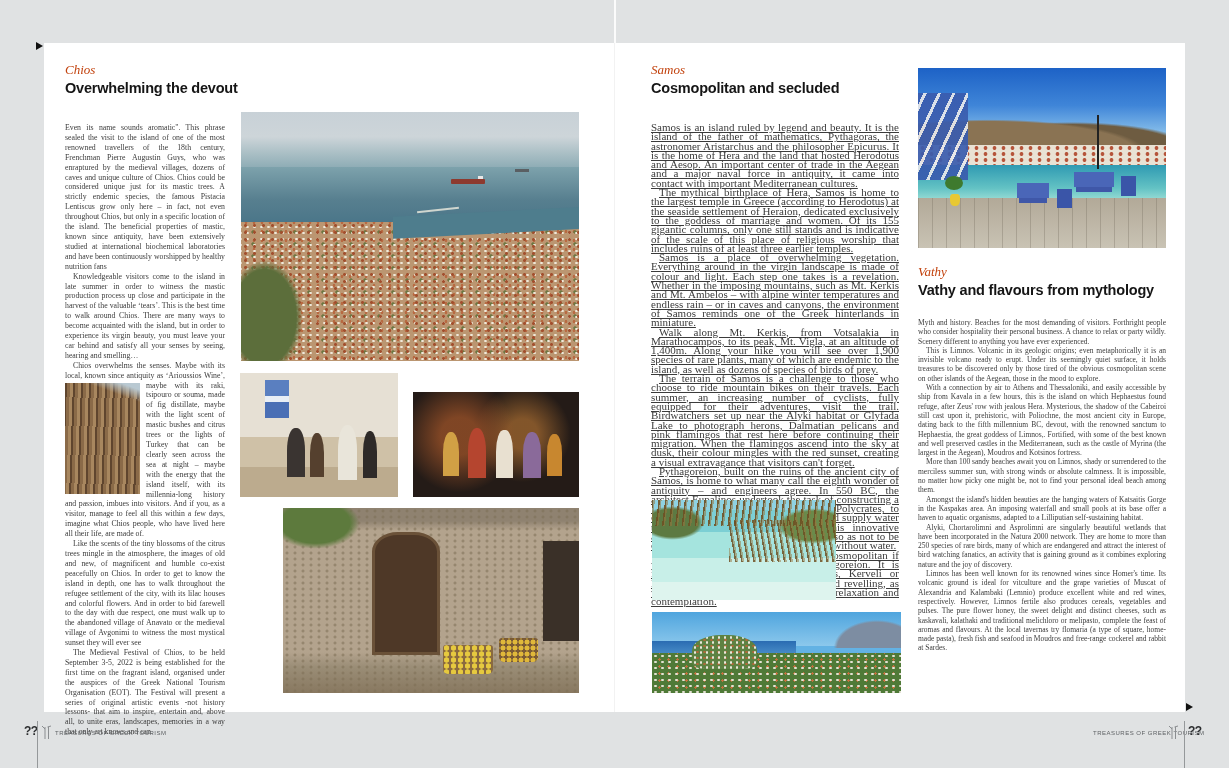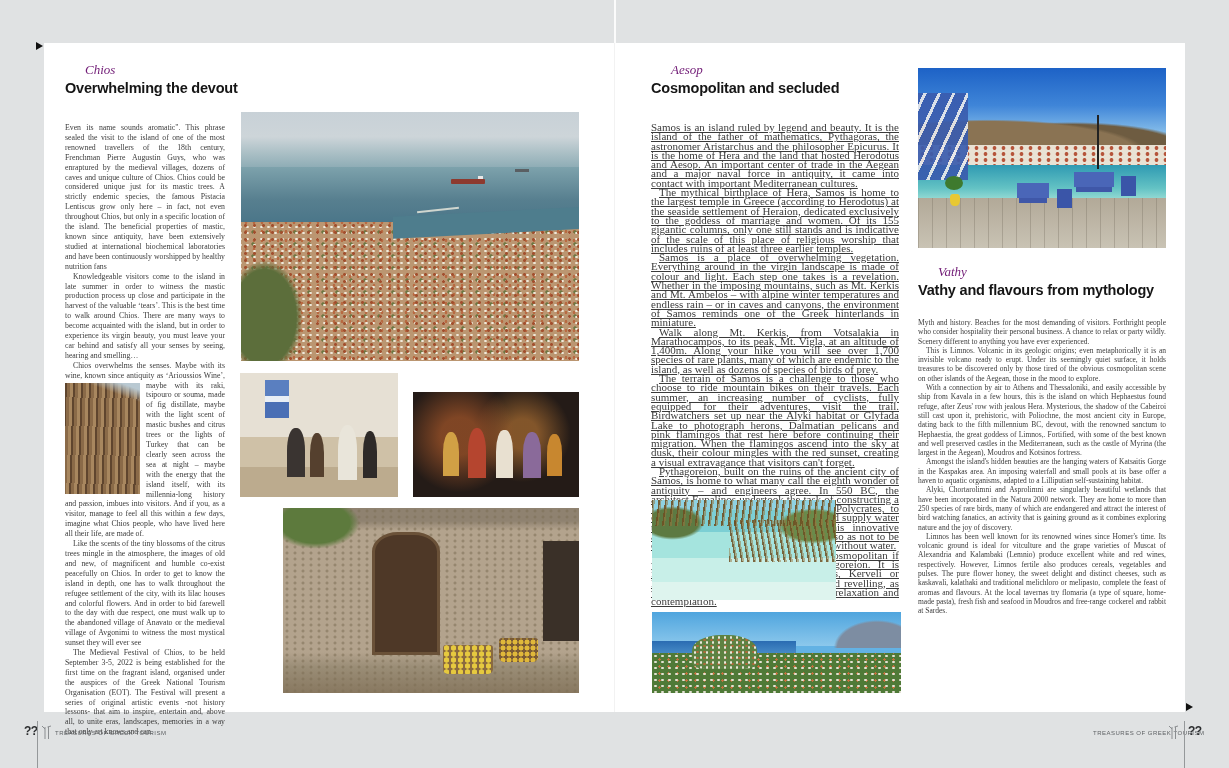--- a/index.html
+++ b/index.html
@@ -7,21 +7,21 @@
        font-family:"Liberation Serif",serif;}
   .stage{position:absolute;left:0;top:0;width:1229px;height:768px;background:#e0e2e3;}
   
   .spread{position:absolute;left:44px;top:43px;width:1141px;height:669px;background:#ffffff;}
   .spread-seam{position:absolute;left:570px;top:0;width:1px;height:669px;background:rgba(0,0,0,0.05);}
   .topband-seam{position:absolute;left:614px;top:0;width:2px;height:43px;background:rgba(255,255,255,0.85);}
   .page{position:absolute;top:0;height:669px;}
   #page-left{left:0;width:570px;}
   #page-right{left:570px;width:571px;}
   
-  .kicker{position:absolute;font:italic 13px "Liberation Serif",serif;color:#701a75;margin-left:20px;}
+  .kicker{position:absolute;font:italic 13px "Liberation Serif",serif;color:#c2410c;}
   .title{position:absolute;margin:0;font:bold 14.5px "Liberation Sans",sans-serif;color:#151515;letter-spacing:-0.2px;}
   .bodycol{position:absolute;text-align:justify;color:#3b3b3b;
            font-family:"Liberation Serif",serif;
            -webkit-hyphens:auto;hyphens:auto;}
   .bodycol p{margin:0;}
   .bodycol p + p{text-indent:8px;}
   .col-chios{left:21px;top:80px;width:160px;font-size:7.8px;line-height:9.9px;}
   .col-samos{left:37px;top:80px;width:248px;font-size:11px;line-height:9.3px;text-decoration:underline;}
   .col-limnos{left:304px;top:275px;width:248px;font-size:7.5px;line-height:9.3px;}
   
@@ -171,21 +171,21 @@
 
   <div class="spread">
 
     <div class="page" id="page-left">
       <div class="kicker" style="left:21px;top:19px;">Chios</div>
       <h1 class="title" style="left:21px;top:37px;">Overwhelming the devout</h1>
 
       <div class="bodycol col-chios">
         <p>Even its name sounds aromatic". This phrase sealed the visit to the island of one of the most renowned travellers of the 18th century, Frenchman Pierre Augustin Guys, who was enraptured by the medieval villages, dozens of caves and unique culture of Chios. Chios could be considered unique just for its mastic trees. A strictly endemic species, the famous Pistacia Lentiscus grow only here – in fact, not even throughout Chios, but only in a specific location of the island. The beneficial properties of mastic, known since antiquity, have been extensively studied at international biochemical laboratories and have been continuously worshipped by healthy nutrition fans</p>
         <p>Knowledgeable visitors come to the island in late summer in order to witness the mastic production process up close and participate in the harvest of the valuable ‘tears’. This is the best time to walk around Chios. There are many ways to become acquainted with the island, but in order to experience its virgin beauty, you must leave your car behind and satisfy all your senses by seeing, hearing and smelling…</p>
-        <p><span>Chios overwhelms the senses. Maybe with its wine, known since antiquity as ‘Arioussios Wine’,</span>
+        <p><span>Chios overwhelms the senses. Maybe with its local, known since antiquity as ‘Arioussios Wine’,</span>
           <span class="photo-float"></span>
           <span>maybe with its raki, tsipouro or souma, made of fig distillate, maybe with the light scent of mastic bushes and citrus trees or the lights of Turkey that can be clearly seen across the sea at night – maybe with the energy that the island itself, with its millennia-long history and passion, imbues into visitors. And if you, as a visitor, manage to feel all this within a few days, imagine what Chios people, who have lived here all their life, are made of.</span></p>
         <p>Like the scents of the tiny blossoms of the citrus trees mingle in the atmosphere, the images of old and new, of magnificent and humble co-exist peacefully on Chios. In order to get to know the island in depth, one has to walk throughout the refugee settlement of the city, with its lilac houses and colorful flowers. And in order to bid farewell to the day with due respect, one must walk up to the abandoned village of Anavato or the medieval village of Avgonimi to witness the most mystical sunset they will ever see</p>
         <p>The Medieval Festival of Chios, to be held September 3-5, 2022 is being established for the first time on the fragrant island, organised under the auspices of the Greek National Tourism Organisation (EOT). The Festival will present a series of original artistic events -not history lessons- that aim to inspire, entertain and, above all, to unite eras, landscapes, memories in a way that only art knows and can.</p>
       </div>
 
       <div class="photo" id="ph-aerial">
         <div class="sky"></div>
         <div class="sea"></div>
         <div class="town"></div>
@@ -215,27 +215,27 @@
       <div class="photo" id="ph-street">
         <div class="vine"></div>
         <div class="door"></div>
         <div class="dark"></div>
         <div class="basket1"></div>
         <div class="basket2"></div>
       </div>
     </div>
 
     <div class="page" id="page-right">
-      <div class="kicker" style="left:37px;top:19px;">Aesop</div>
+      <div class="kicker" style="left:37px;top:19px;">Samos</div>
       <h1 class="title" style="left:37px;top:37px;">Cosmopolitan and secluded</h1>
       <div class="bodycol col-samos">
           <p>Samos is an island ruled by legend and beauty. It is the island of the father of mathematics, Pythagoras, the astronomer Aristarchus and the philosopher Epicurus. It is the home of Hera and the land that hosted Herodotus and Aesop. An important center of trade in the Aegean and a major naval force in antiquity, it came into contact with important Mediterranean cultures.</p>
           <p>The mythical birthplace of Hera, Samos is home to the largest temple in Greece (according to Herodotus) at the seaside settlement of Heraion, dedicated exclusively to the goddess of marriage and women. Of its 155 gigantic columns, only one still stands and is indicative of the scale of this place of religious worship that includes ruins of at least three earlier temples.</p>
           <p>Samos is a place of overwhelming vegetation. Everything around in the virgin landscape is made of colour and light. Each step one takes is a revelation. Whether in the imposing mountains, such as Mt. Kerkis and Mt. Ambelos – with alpine winter temperatures and endless rain – or in caves and canyons, the environment of Samos reminds one of the Greek hinterlands in miniature.</p>
-          <p>Walk along Mt. Kerkis, from Votsalakia in Marathocampos, to its peak, Mt. Vigla, at an altitude of 1,400m. Along your hike you will see over 1,700 species of rare plants, many of which are endemic to the island, as well as dozens of species of birds of prey.</p>
+          <p>Walk along Mt. Kerkis, from Votsalakia in Marathocampos, to its peak, Mt. Vigla, at an altitude of 1,400m. Along your hike you will see over 1,900 species of rare plants, many of which are endemic to the island, as well as dozens of species of birds of prey.</p>
           <p>The terrain of Samos is a challenge to those who choose to ride mountain bikes on their travels. Each summer, an increasing number of cyclists, fully equipped for their adventures, visit the trail. Birdwatchers set up near the Alyki habitat or Glyfada Lake to photograph herons, Dalmatian pelicans and pink flamingos that rest here before continuing their migration. When the flamingos ascend into the sky at dusk, their colour mingles with the red sunset, creating a visual extravagance that visitors can't forget.</p>
           <p>Pythagoreion, built on the ruins of the ancient city of Samos, is home to what many call the eighth wonder of antiquity – and engineers agree. In 550 BC, the architect Eupalinos undertook the task of constructing a 1,036m tunnel, at the order of tyrant Polycrates, to connect the two sides of the mountain and supply water to the ancient capital of Samos. This innovative aqueduct had to be invisible to enemies, so as not to be destroyed and leave the people of Samos without water.</p>
           <p>Samos is a multi-faceted island. It's cosmopolitan if you stay at Vathy, Kokkari or Pythagoreion. It is isolated if you prefer Marathocampos, Kerveli or Mykali. It is an island of long nights and revelling, as well as a place of peace, ideal for rest, relaxation and contemplation.</p>
         </div>
 
       <div class="photo" id="ph-beach">
         <div class="head-l"></div>
         <div class="head-r"></div>
         <div class="fronds1"></div>
         <div class="fronds2"></div>
@@ -264,20 +264,21 @@
         <div class="c2"></div>
         <div class="lamp"></div>
       </div>
 
       <div class="kicker" style="left:304px;top:221px;">Vathy</div>
       <h1 class="title" style="left:304px;top:239px;">Vathy and flavours from mythology</h1>
       <div class="bodycol col-limnos">
           <p>Myth and history. Beaches for the most demanding of visitors. Forthright people who consider hospitality their personal business. A chance to relax or party wildly. Scenery different to anything you have ever experienced.</p>
           <p>This is Limnos. Volcanic in its geologic origins; even metaphorically it is an invisible volcano ready to erupt. Under its seemingly quiet surface, it holds treasures to be discovered only by those tired of the obvious cosmopolitan scene on other islands of the Aegean, those in the mood to explore.</p>
           <p>With a connection by air to Athens and Thessaloniki, and easily accessible by ship from Kavala in a few hours, this is the island on which Hephaestus found refuge, after Zeus' row with jealous Hera. Mysterious, the shadow of the Cabeiroi still cast upon it, prehistoric, with Poliochne, the most ancient city in Europe, dating back to the fifth millennium BC, devout, with the renowned sanctum to Hephaestia, the great goddess of Limnos,. Fortified, with some of the best known and well preserved castles in the Mediterranean, such as the castle of Myrina (the largest in the Aegean), Moudros and Kotsinos fortress.</p>
+          <p>More than 100 sandy beaches await you on Limnos, shady or surrendered to the merciless summer sun, with strong winds or absolute calmness. It is impossible, no matter how picky one might be, not to find your personal ideal beach among them.</p>
           <p>Amongst the island's hidden beauties are the hanging waters of Katsaitis Gorge in the Kaspakas area. An imposing waterfall and small pools at its base offer a haven to aquatic organisms, adapted to a Lilliputian self-sustaining habitat.</p>
           <p>Alyki, Chortarolimni and Asprolimni are singularly beautiful wetlands that have been incorporated in the Natura 2000 network. They are home to more than 250 species of rare birds, many of which are endangered and attract the interest of bird watching fanatics, an activity that is gaining ground as it combines exploring nature and the joy of discovery.</p>
           <p>Limnos has been well known for its renowned wines since Homer's time. Its volcanic ground is ideal for vitculture and the grape varieties of Muscat of Alexandria and Kalambaki (Lemnio) produce excellent white and red wines, respectively. However, Limnos fertile also produces cereals, vegetables and pulses. The pure flower honey, the sweet delight and distinct cheeses, such as kaskavali, kalathaki and traditional melichloro or melipasto, complete the feast of aromas and flavours. At the local tavernas try flomaria (a type of square, home-made pasta), fresh fish and seafood in Moudros and free-range cockerel and rabbit at Sardes.</p>
         </div>
     </div>
 
     <div class="spread-seam"></div>
   </div>
 
   <div class="tri" id="tri-top"></div>

